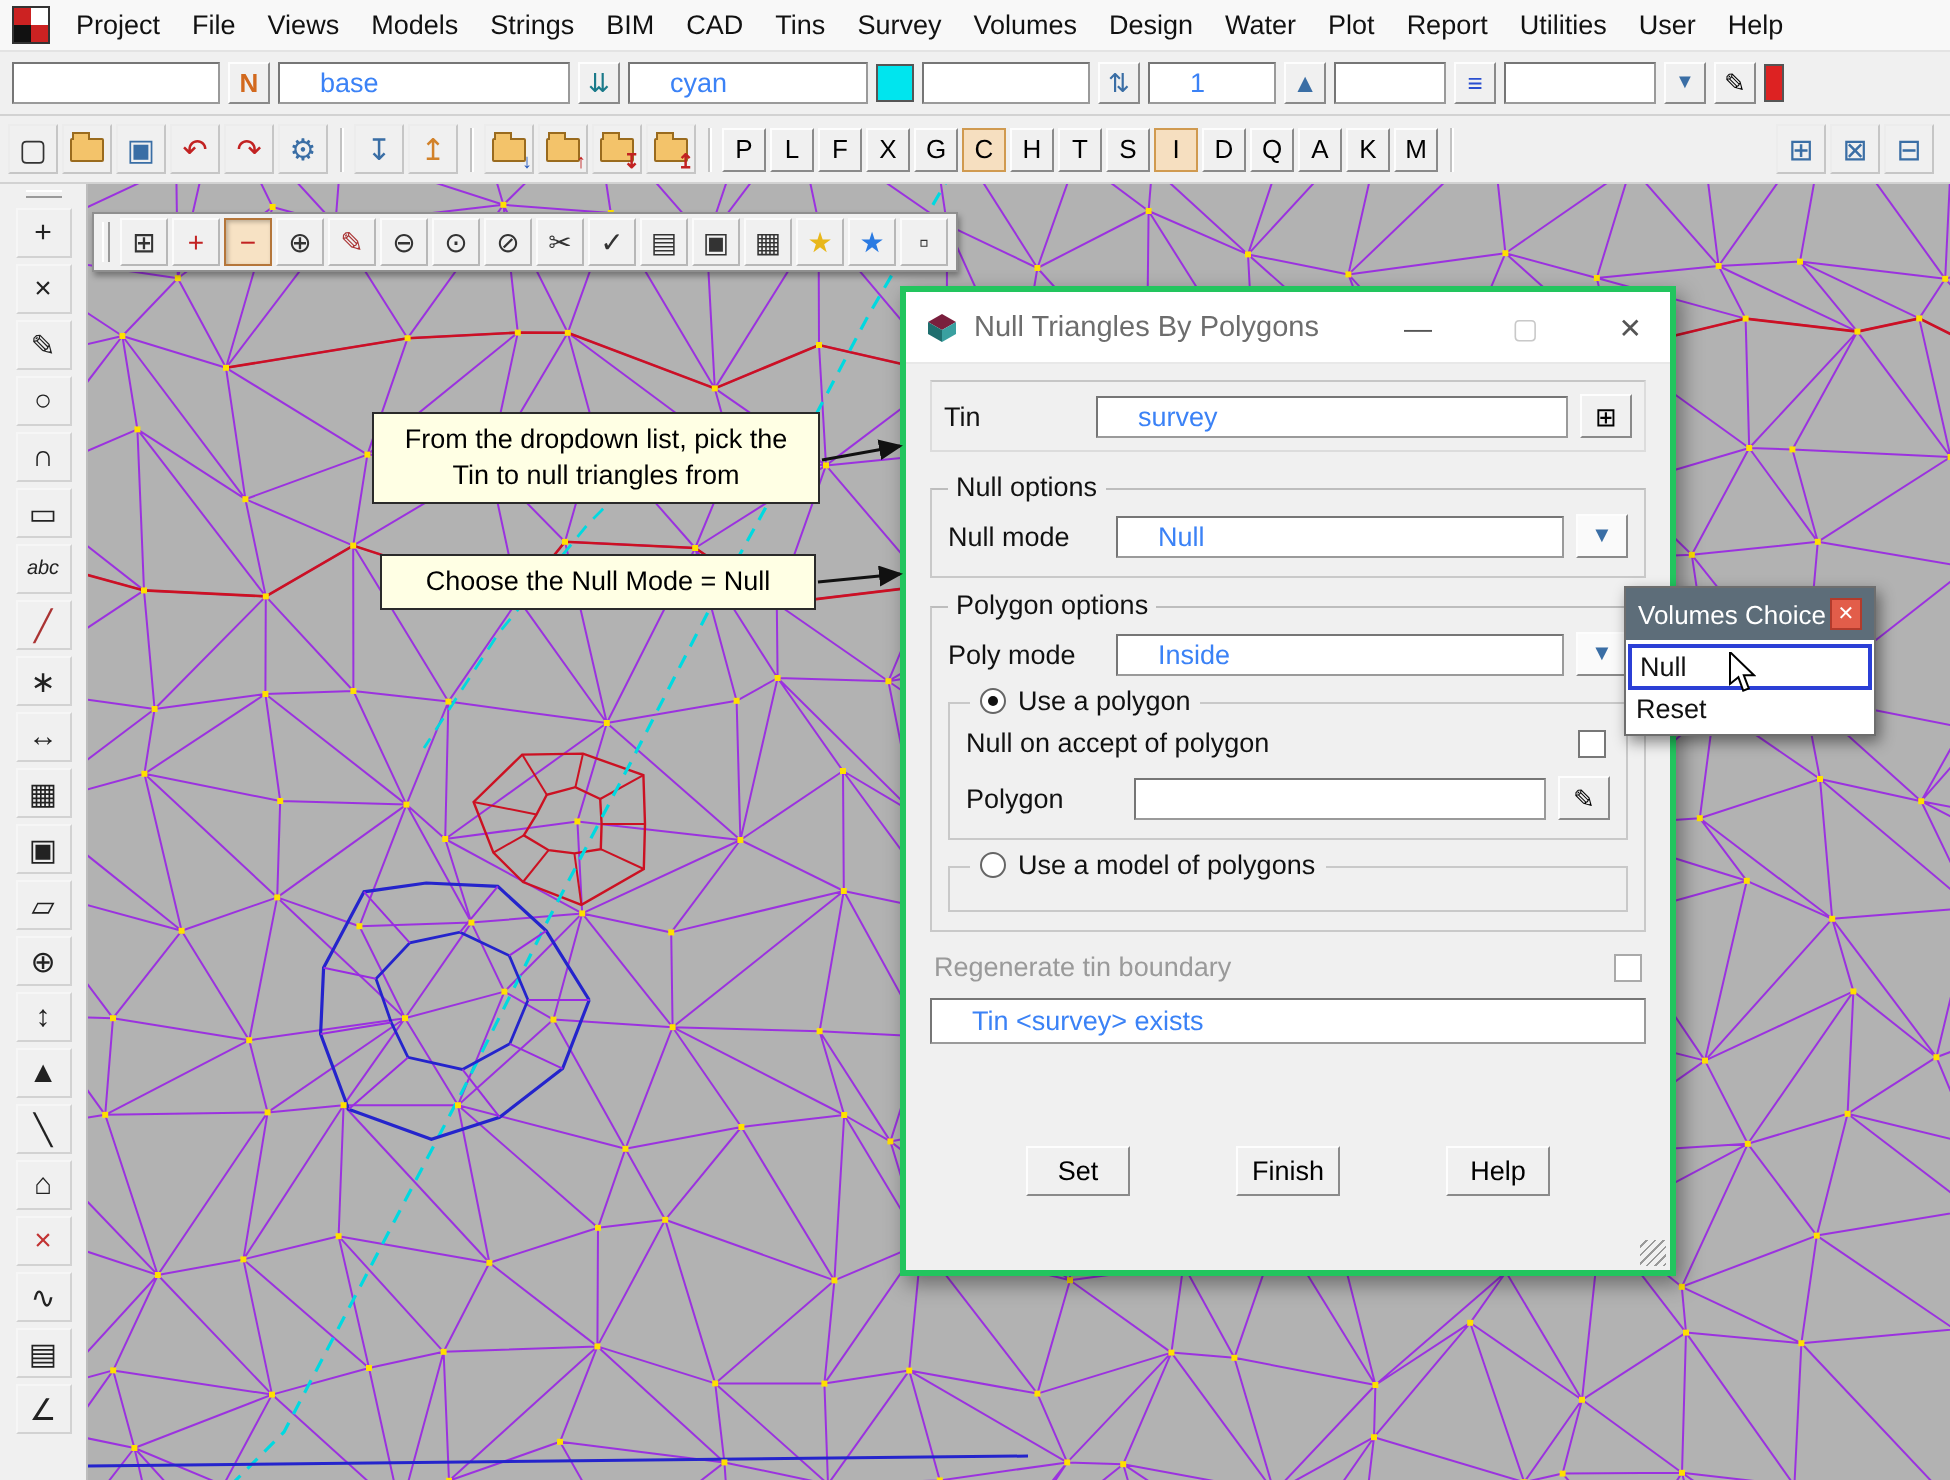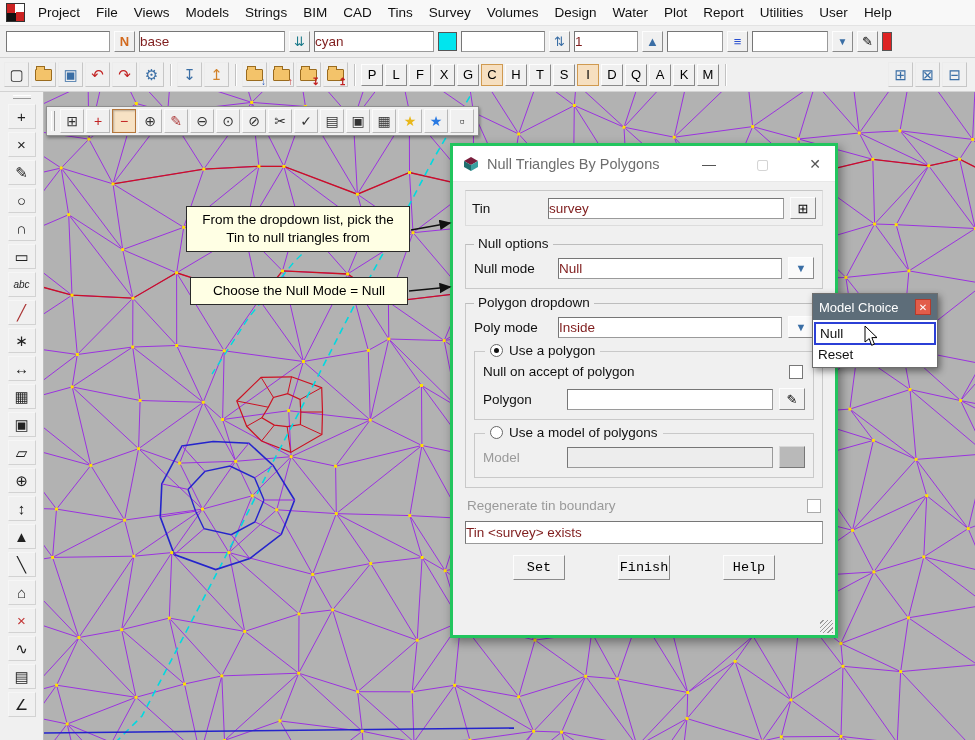--- a/index.html
+++ b/index.html
@@ -8,21 +8,21 @@
 
   
   .menubar{display:flex;align-items:center;height:26px;background:#f8f8f8;padding-left:3px;white-space:nowrap;overflow:hidden;border-bottom:1px solid #e3e3e3;}
   .app-logo{width:19px;height:19px;margin:0 5px 0 3px;border:1px solid #333;background:conic-gradient(#fff 0 25%,#cc2222 0 50%,#111 0 75%,#cc2222 0);flex:none;}
   .menu-item{padding:3px 8px;font-size:13.5px;cursor:default;}
 
   
   .toolbar{display:flex;align-items:center;background:#f0f0f0;border-bottom:1px solid #d2d2d2;}
   #toolbar2{height:32px;gap:4px;padding:0 6px;}
   #toolbar3{height:34px;gap:2px;padding:0 4px;}
-  .sunken{background:#fff;border:1px solid #9a9a9a;border-top-color:#767676;border-left-color:#767676;height:21px;font-family:inherit;font-size:13.5px;padding:0 0;color:#7f1d1d;}
+  .sunken{background:#fff;border:1px solid #9a9a9a;border-top-color:#767676;border-left-color:#767676;height:21px;font-family:inherit;font-size:13.5px;padding:0 20px;color:#3b82f6;}
   .raised{background:#f0f0f0;border:1px solid;border-color:#fdfdfd #8a8a8a #8a8a8a #fdfdfd;}
   .sq{width:21px;height:21px;display:flex;align-items:center;justify-content:center;font-size:13px;flex:none;cursor:default;}
   .swatch{width:19px;height:19px;border:1px solid #555;flex:none;}
   .tbtn{width:25px;height:25px;display:flex;align-items:center;justify-content:center;font-size:15px;background:#f0f0f0;border:1px solid;border-color:#ececec #c6c6c6 #c6c6c6 #ececec;color:#333;flex:none;cursor:default;padding:0;}
   .tsep{width:1px;height:22px;background:#c2c2c2;box-shadow:1px 0 0 #fff;margin:0 4px;flex:none;}
   .lbtn{width:22px;height:22px;display:flex;align-items:center;justify-content:center;font-size:13px;flex:none;cursor:default;}
   .lbtn.hl{background:#f6dfc0;border-color:#d09a50;}
   .iconrow{display:flex;align-items:center;gap:2px;}
   .folderbtn{position:relative;}
   .folder{width:17px;height:12px;background:#f3c36a;border:1px solid #9a6b1e;border-radius:1px;position:relative;display:block;}
@@ -71,21 +71,21 @@
   .sublegend{position:absolute;top:-9px;left:10px;background:#f0f0f0;padding:0 5px;display:flex;align-items:center;gap:6px;}
   .radio{width:13px;height:13px;border-radius:50%;border:1px solid #666;background:#fff;flex:none;display:block;}
   .radio.on::after{content:"";display:block;width:5px;height:5px;margin:3px;background:#111;border-radius:50%;}
   .cb{width:14px;height:14px;background:#fff;border:1px solid #777;flex:none;}
   .cb.dimcb{border-color:#aaa;}
   .dim{color:#9a9a9a;}
   .accept-row{margin-bottom:9px;padding-right:2px;}
   .regen{margin-top:10px;padding:0 2px;justify-content:space-between;align-items:flex-end;}
   .status{width:100%;margin-top:8px;height:23px;}
   .btnrow{display:flex;justify-content:space-between;margin-top:11px;padding:0 48px;}
-  .dbtn{width:52px;height:25px;font-family:Liberation Mono, monospace;font-size:13.5px;cursor:default;}
+  .dbtn{width:52px;height:25px;font-family:Liberation Sans, sans-serif;font-size:13.5px;cursor:default;margin-top:40px;}
   .grip{position:absolute;right:2px;bottom:2px;width:13px;height:13px;background:repeating-linear-gradient(135deg,transparent 0 2px,#999 2px 3px);z-index:31;}
   input:disabled{background:#ededed;}
 
   
   #popup{position:absolute;left:812px;top:293px;width:126px;background:#fff;border:1px solid #6e6e6e;box-shadow:2px 3px 7px rgba(0,0,0,.45);z-index:50;}
   .phead{height:26px;background:#5d6d79;color:#fff;display:flex;align-items:center;padding:0 6px;font-size:13px;}
   .pclose{margin-left:auto;width:16px;height:16px;background:#e25d4a;border:1px solid #b23b2c;color:#fff;font-size:10px;display:flex;align-items:center;justify-content:center;cursor:default;}
   .plist{padding:2px 1px;}
   .pitem{height:20px;line-height:20px;padding-left:4px;font-size:13.5px;cursor:default;}
   .pitem.selected{border:2px solid #2b3fd6;height:23px;line-height:19px;}
@@ -581,21 +581,21 @@
     <div class="group">
       <span class="glabel">Null options</span>
       <div class="frow">
         <span class="flabel w80">Null mode</span>
         <input class="sunken grow" value="Null" style="">
         <button class="pick dd raised">▼</button>
       </div>
     </div>
 
     <div class="group">
-      <span class="glabel">Polygon dropdown</span>
+      <span class="glabel">Polygon options</span>
       <div class="frow">
         <span class="flabel w80">Poly mode</span>
         <input class="sunken grow" value="Inside" style="">
         <button class="pick dd raised">▼</button>
       </div>
 
       <div class="subgroup">
         <span class="sublegend">
           <span class="radio on"></span>
           <span>Use a polygon</span>
@@ -609,25 +609,20 @@
           <input class="sunken grow" value="" style="">
           <button class="pick raised">✎</button>
         </div>
       </div>
 
       <div class="subgroup">
         <span class="sublegend">
           <span class="radio"></span>
           <span>Use a model of polygons</span>
         </span>
-        <div class="frow">
-          <span class="flabel w80 dim">Model</span>
-          <input class="sunken grow" disabled="" value="" style="">
-          <button class="pick gray raised"></button>
-        </div>
       </div>
     </div>
 
     <div class="frow regen">
       <span class="dim">Regenerate tin boundary</span>
       <span class="cb dimcb"></span>
     </div>
 
     <input class="sunken status" readonly="" value="Tin &lt;survey&gt; exists" style="">
 
@@ -635,21 +630,21 @@
       <button class="dbtn raised">Set</button>
       <button class="dbtn raised">Finish</button>
       <button class="dbtn raised">Help</button>
     </div>
   </div>
   <span class="grip"></span>
 </div>
 
 <div id="popup">
   <div class="phead">
-    <span>Model Choice</span>
+    <span>Volumes Choice</span>
     <span class="pclose">✕</span>
   </div>
   <div class="plist">
     <div class="pitem selected">Null</div>
     <div class="pitem">Reset</div>
   </div>
 </div>
 
 <svg id="cursor" width="14" height="21" viewBox="0 0 14 21">
   <polygon points="1,0 1,16 5.2,12.6 7.6,19.3 10.4,18.2 7.9,11.6 13,11.6" fill="#fff" stroke="#000" stroke-width="1"></polygon>

